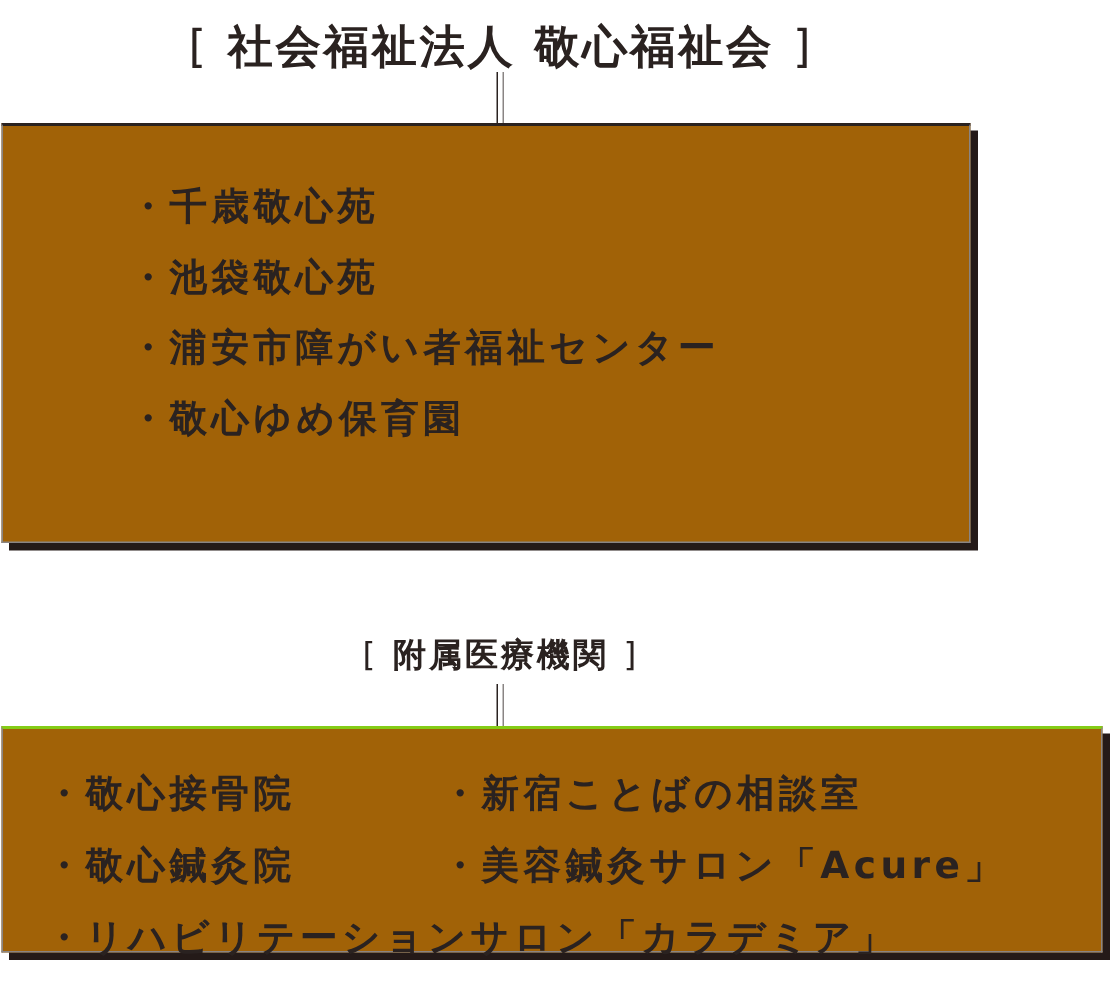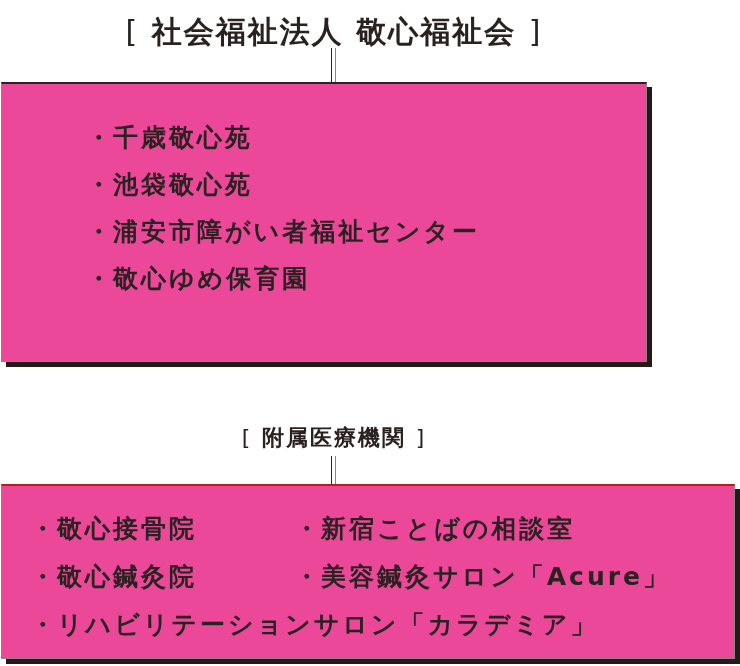--- a/index.html
+++ b/index.html
@@ -50,38 +50,38 @@
       top: 48px;
       height: 34px;
     }
     #connector-2 {
       left: 331px;
       top: 456px;
       height: 28px;
     }
     .box {
       position: absolute;
-      background: #ec4899;
+      background: #a16207;
       box-sizing: border-box;
       border: 1px solid #8a8584;
       border-top: 2px solid #2a2220;
       box-shadow: 5px 5px 0 #241a18;
     }
     #box-1 {
       left: 1px;
       top: 82px;
       width: 646px;
       height: 280px;
     }
     #box-2 {
       left: 1px;
       top: 484px;
       width: 734px;
-      height: 175px;
-      border-top: 2px solid #b91c1c;
+      height: 151px;
+      border-top: 2px solid #84cc16;
     }
     .list {
       list-style: none;
       margin: 0;
       padding: 0;
       position: absolute;
     }
     #box-1 .list {
       left: 84px;
       top: 30px;

